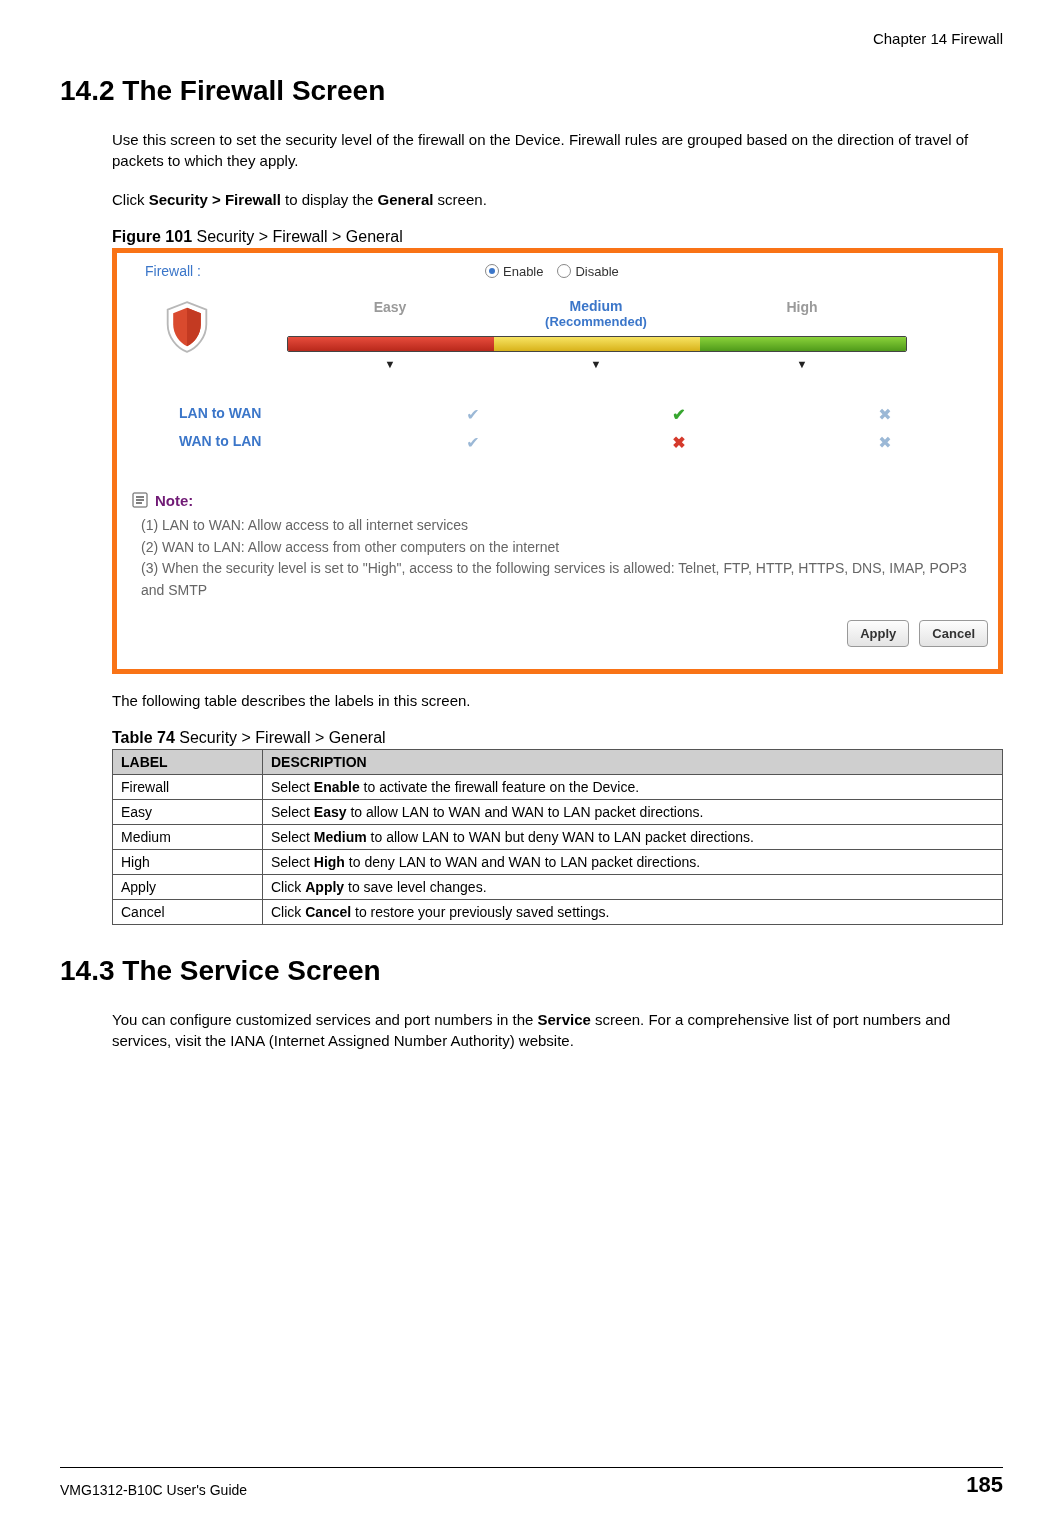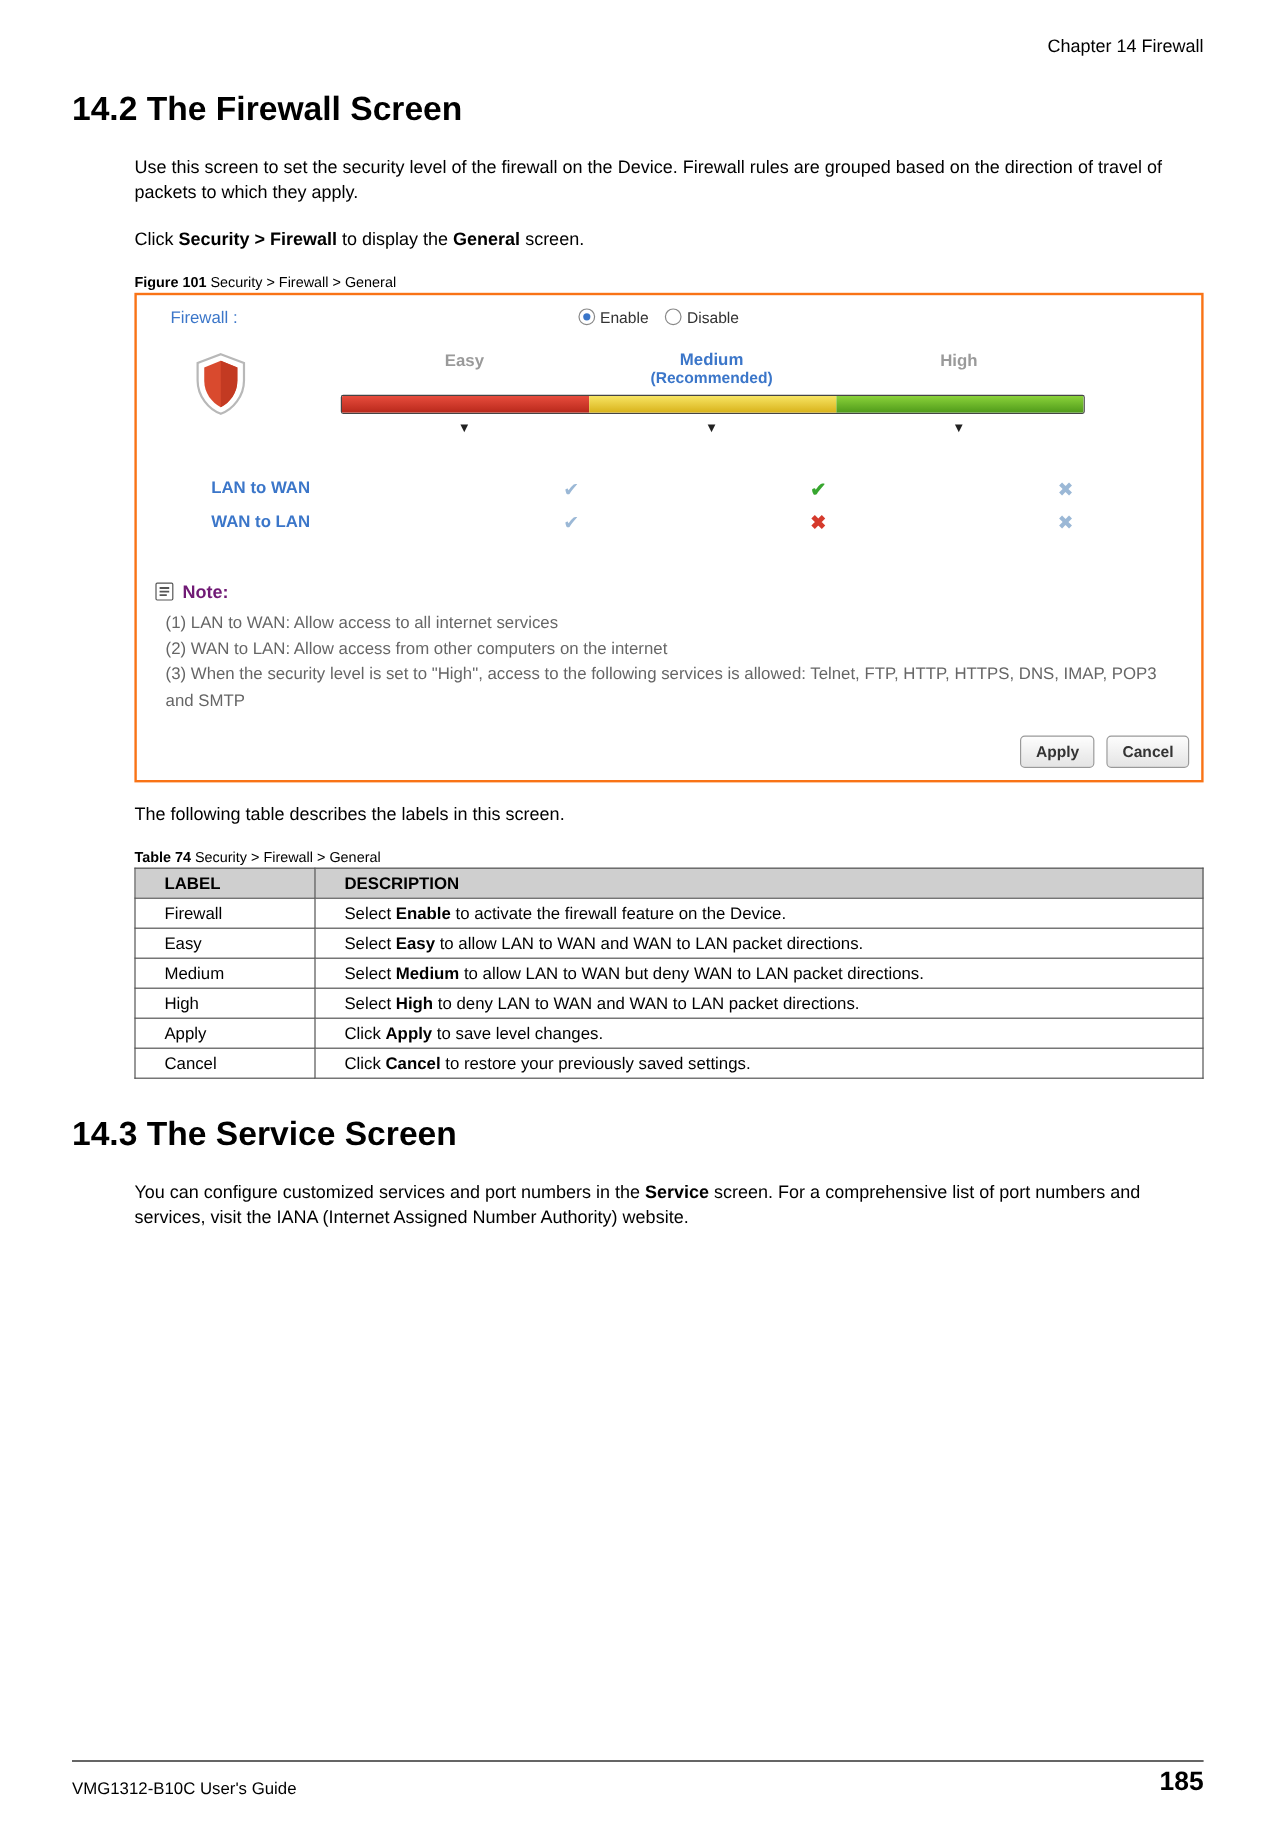--- a/index.html
+++ b/index.html
@@ -29,31 +29,31 @@
     margin: 18px 0 22px 0;
   }
   .body-block {
     margin-left: 52px;
   }
   .para {
     margin: 0 0 18px 0;
     line-height: 1.4;
   }
   .figure-caption, .table-caption {
-    font-size: 12px;
+    font-size: 16px;
     margin: 8px 0 2px 0;
   }
   .figure-caption .bold, .table-caption .bold { font-weight: bold; }
 
   
   .figure {
-    border: 2px solid #f97316;
+    border: 5px solid #f97316;
     background: #fff;
     margin: 2px 0 16px 0;
-    padding: 6px 10px 10px 10px;
+    padding: 6px 10px 22px 10px;
   }
   .fig-inner { font-family: Arial, sans-serif; font-size: 13px; color:#333;}
   .fig-row { display:flex; align-items:center; }
   .fig-lbl { width:120px; color:#3b76c9; font-size:14px; }
   .fig-radio { display:inline-flex; align-items:center; margin-right:14px; }
   .fig-radio .dot {
     width:14px;height:14px;border:1px solid #888;border-radius:50%;
     display:inline-block;margin-right:4px;position:relative;background:#fff;
   }
   .fig-radio.on .dot::after{
@@ -102,21 +102,21 @@
   }
 
   
   table.desc {
     border-collapse: collapse;
     width: 100%;
     margin: 2px 0 30px 0;
   }
   table.desc th, table.desc td {
     border: 1px solid #555;
-    padding: 4px 24px;
+    padding: 4px 8px;
     font-size: 14px;
     text-align: left;
     font-family: Verdana, Arial, sans-serif;
   }
   table.desc th {
     background: #cfcfcf;
     font-weight: bold;
     font-family: Arial, sans-serif;
   }
   table.desc th.lbl { width: 150px; }

